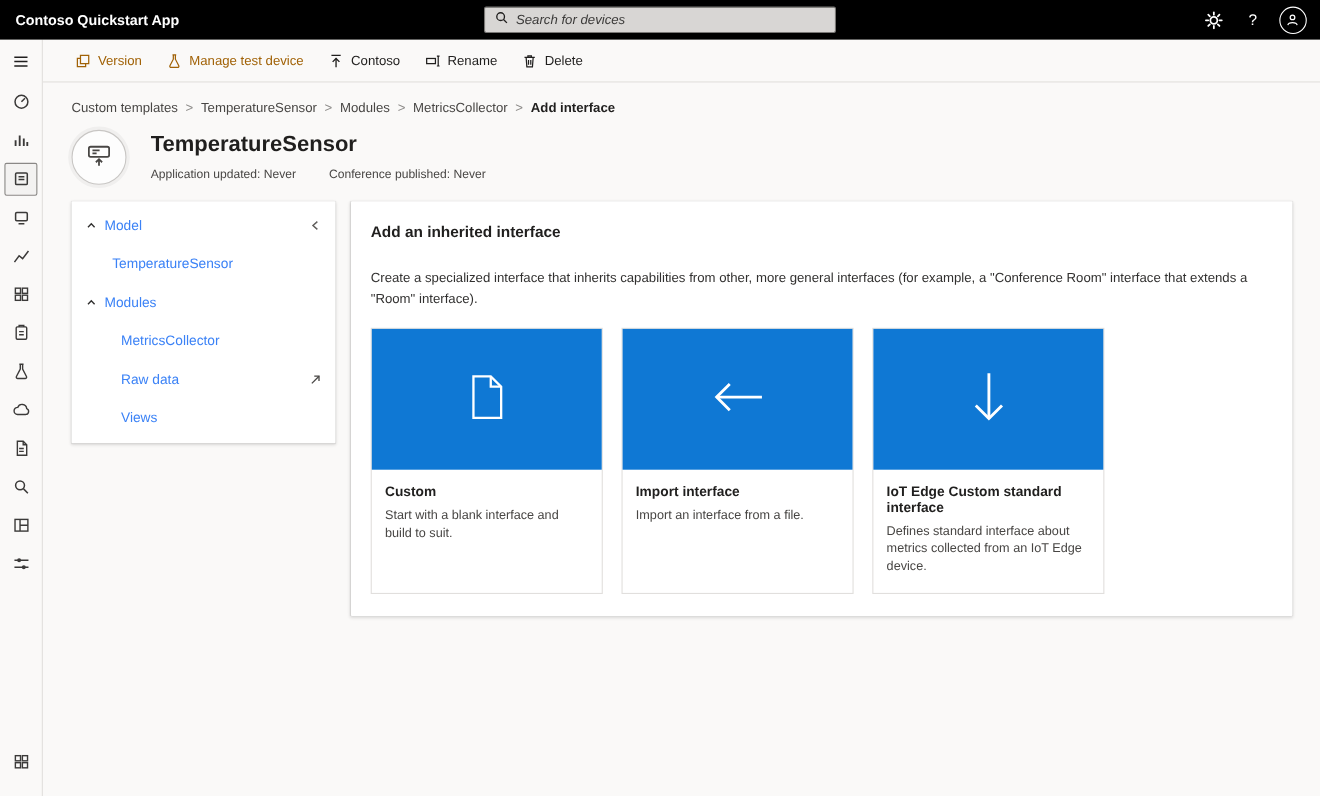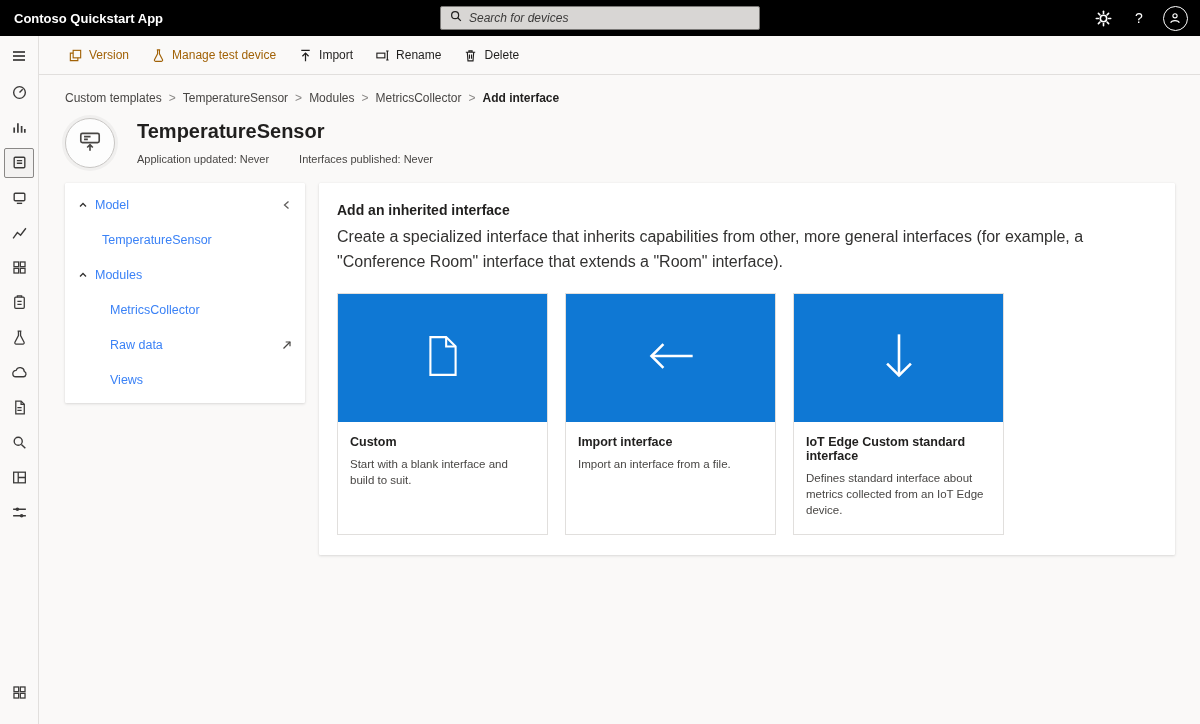--- a/index.html
+++ b/index.html
@@ -95,21 +95,21 @@
   .tree-indent-2 { padding-left:45px; }
   .tree-right { margin-left:auto; display:flex; align-items:center; cursor:pointer; }
 
   
   .panel {
     flex:1; background:#fff; min-height:333px; margin-right:0;
     box-shadow:0 1px 3px rgba(0,0,0,0.13), 0 0 1px rgba(0,0,0,0.1);
     padding:19px 18px 20px 18px; border-radius:1px;
   }
   .panel-title { font-size:14px; font-weight:bold; color:#201f1e; }
-  .panel-desc { font-size:16px; color:#323130; line-height:1.55; margin-top:7px; max-width:1110px; }
+  .panel-desc { font-size:12px; color:#323130; line-height:1.55; margin-top:25px; max-width:1110px; }
 
   .cards-row { display:flex; gap:17px; margin-top:18px; }
   .iface-card {
     width:211px; background:#fff; border:1px solid #e1dfdd; cursor:pointer;
   }
   .iface-card-blue {
     height:128px; background:#0f78d4;
     display:flex; align-items:center; justify-content:center;
   }
   .iface-card-body { padding:13px 12px 16px 12px; min-height:99px; }
@@ -311,21 +311,21 @@
     </span>
     <span>Manage test device</span>
   </div>
   <div class="tb-btn">
     <span>
       <svg width="15" height="15" viewBox="0 0 16 16" fill="none" stroke="currentColor" stroke-width="1.3">
           <path d="M3.5 2.5h9M8 5.5v8.5"></path>
           <path d="M4.7 8.8L8 5.5l3.3 3.3"></path>
         </svg>
     </span>
-    <span>Import</span>
+    <span>Contoso</span>
   </div>
   <div class="tb-btn">
     <span>
       <svg width="15" height="15" viewBox="0 0 16 16" fill="none" stroke="currentColor" stroke-width="1.2">
           <rect x="2" y="5.5" width="8.5" height="5"></rect>
           <path d="M13.2 3.2v9.6M11.9 3.2h2.6M11.9 12.8h2.6"></path>
         </svg>
     </span>
     <span>Rename</span>
   </div>
@@ -360,21 +360,21 @@
           <rect x="3.5" y="5" width="17" height="8.5" rx="1.5"></rect>
           <path d="M6.5 8h6M6.5 10.5h3.5"></path>
           <path d="M12 21v-5M9.4 18l2.6-2.6 2.6 2.6"></path>
         </svg>
       </span>
     </div>
     <div>
       <div class="page-title">TemperatureSensor</div>
       <div class="meta-row">
         <span>Application updated: Never</span>
-        <span>Interfaces published: Never</span>
+        <span>Conference published: Never</span>
       </div>
     </div>
   </div>
 
   <div class="main-row">
 
     <div class="tree-card">
       <div class="tree-row">
         <span class="tree-chevron">
           <svg width="12" height="12" viewBox="0 0 12 12" fill="none" stroke="#323130" stroke-width="1.3">

